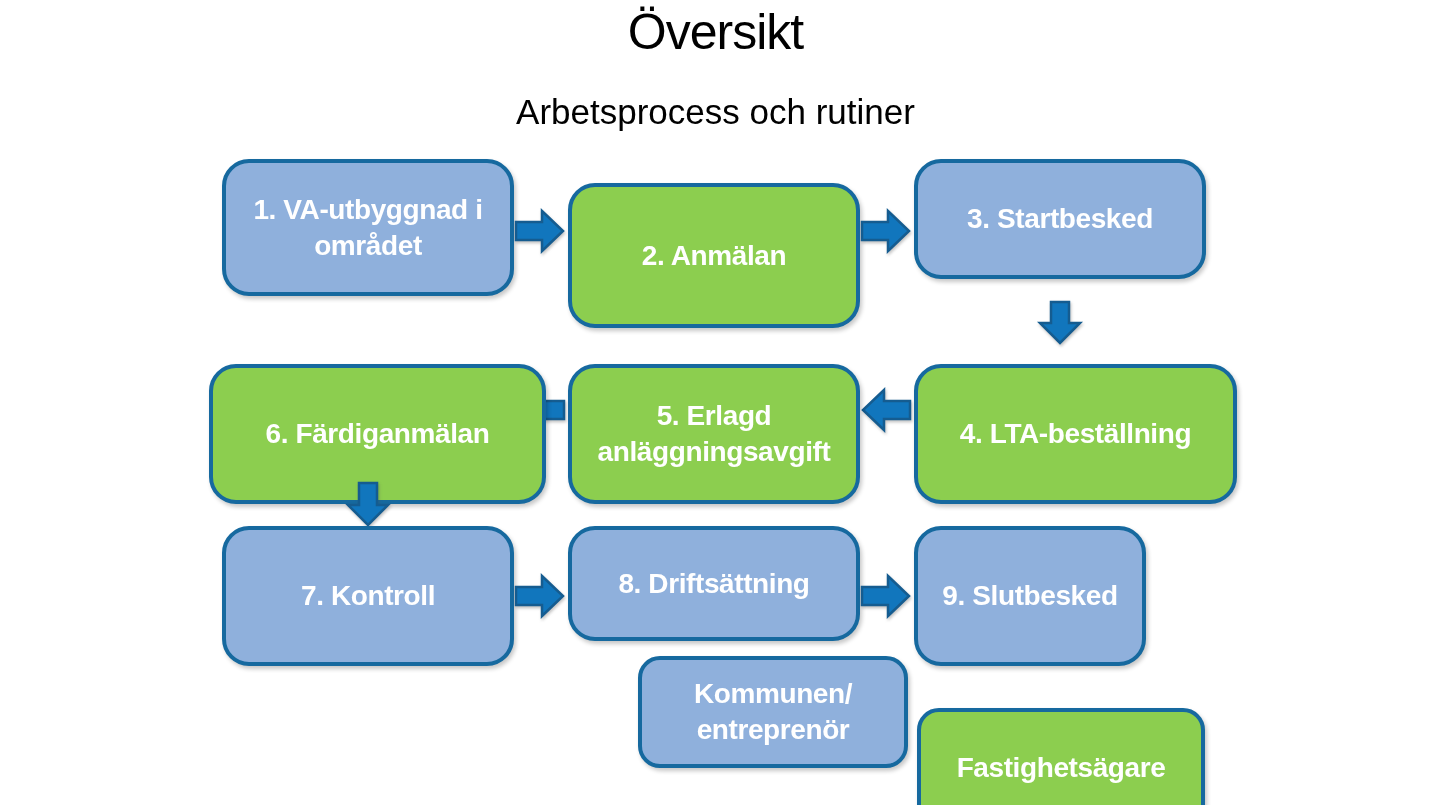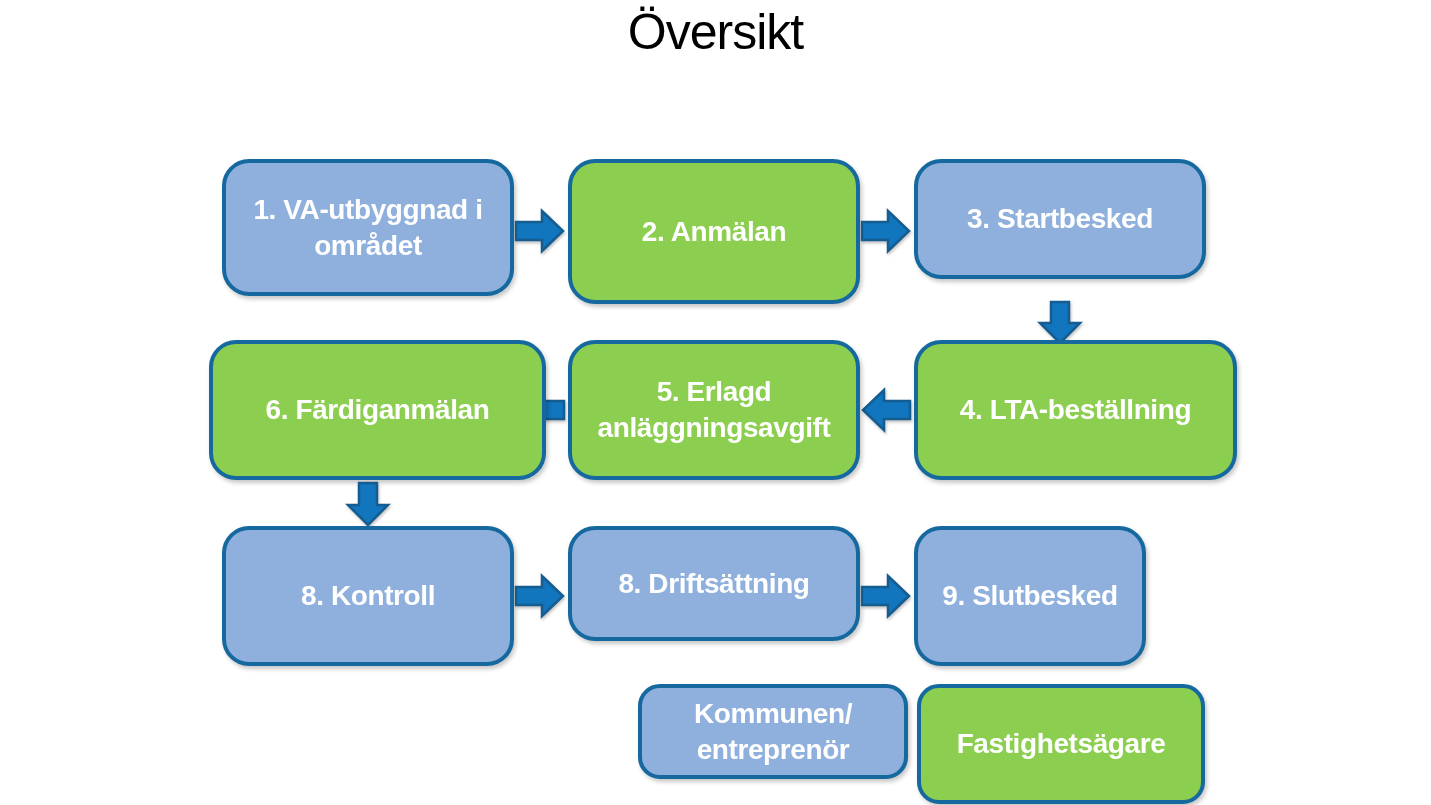--- a/index.html
+++ b/index.html
@@ -44,21 +44,21 @@
     position:absolute;
     display:flex;
     align-items:center;
     justify-content:center;
     border:4px solid var(--box-border);
     border-radius:27px;
     box-shadow:2px 3px 4px rgba(0,0,0,0.22);
     text-align:center;
   }
   .fill-kommunen{background:var(--kommunen-fill);}
-  .fill-fastighetsagare{background:var(--fastighetsagare-fill);}
+  .fill-fastighetsagare{background:var(--fastighetsagare-fill);margin-top:24px;}
   .box-label{
     color:#FFFFFF;
     font-weight:700;
     font-size:28px;
     line-height:1.28;
     letter-spacing:-0.4px;
     white-space:pre-line;
     padding:0 10px;
   }
   .legend-box{border-radius:22px;}
@@ -73,20 +73,21 @@
     stroke-width:2.5;
     stroke-linejoin:miter;
   }
 </style>
 </head>
 <body>
 
 <div class="slide">
 
   <div class="title">Översikt</div>
+  <div class="subtitle">Arbetsprocess och rutiner</div>
 
   <div class="box fill-kommunen" style="left:222px;top:159px;width:292px;height:137px">
     <span class="box-label">1. VA-utbyggnad i
 området</span>
   </div>
   <svg class="arrow" style="left:515px;top:209px" width="50" height="44" viewBox="0 0 50 44">
     <polygon points="1,13 27,13 27,2 48,22 27,42 27,31 1,31"></polygon>
   </svg>
   <div class="box fill-fastighetsagare" style="left:568px;top:159px;width:292px;height:145px">
     <span class="box-label">2. Anmälan</span>
@@ -117,36 +118,36 @@
   </svg>
   <div class="box fill-fastighetsagare" style="left:209px;top:340px;width:337px;height:140px">
     <span class="box-label">6. Färdiganmälan</span>
   </div>
 
   <svg class="arrow" style="left:346px;top:482px" width="44" height="45" viewBox="0 0 44 45">
     <polygon points="13,1 31,1 31,23 42,23 22,43 2,23 13,23"></polygon>
   </svg>
 
   <div class="box fill-kommunen" style="left:222px;top:526px;width:292px;height:140px">
-    <span class="box-label">8. Kontroll</span>
+    <span class="box-label">7. Kontroll</span>
   </div>
   <svg class="arrow" style="left:515px;top:574px" width="50" height="44" viewBox="0 0 50 44">
     <polygon points="1,13 27,13 27,2 48,22 27,42 27,31 1,31"></polygon>
   </svg>
   <div class="box fill-kommunen" style="left:568px;top:526px;width:292px;height:115px">
     <span class="box-label">8. Driftsättning</span>
   </div>
   <svg class="arrow" style="left:861px;top:574px" width="50" height="44" viewBox="0 0 50 44">
     <polygon points="1,13 27,13 27,2 48,22 27,42 27,31 1,31"></polygon>
   </svg>
   <div class="box fill-kommunen" style="left:914px;top:526px;width:232px;height:140px">
     <span class="box-label">9. Slutbesked</span>
   </div>
 
-  <div class="box legend-box fill-kommunen" style="left:638px;top:684px;width:270px;height:95px">
+  <div class="box legend-box fill-kommunen" style="left:638px;top:656px;width:270px;height:112px">
     <span class="box-label">Kommunen/
 entreprenör</span>
   </div>
   <div class="box legend-box fill-fastighetsagare" style="left:917px;top:684px;width:288px;height:120px">
     <span class="box-label">Fastighetsägare</span>
   </div>
 
 </div>
 
 </body></html>

